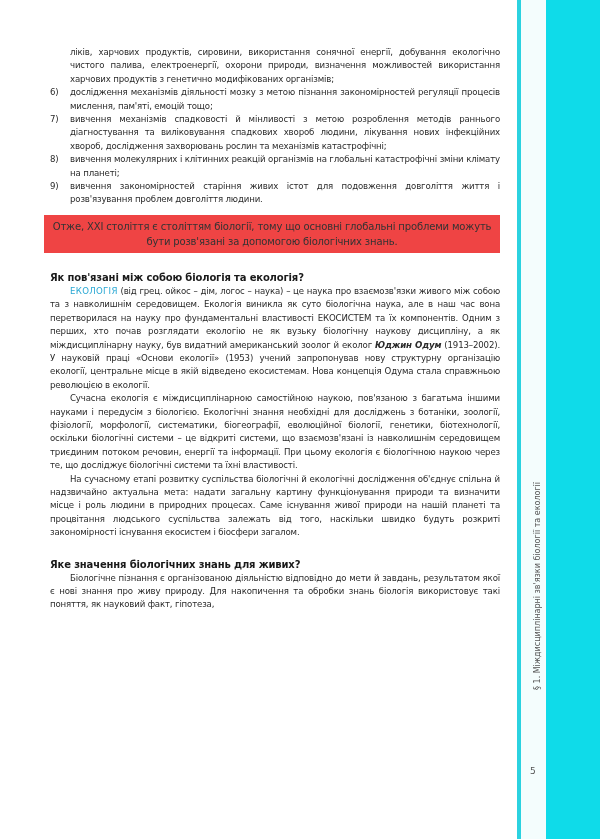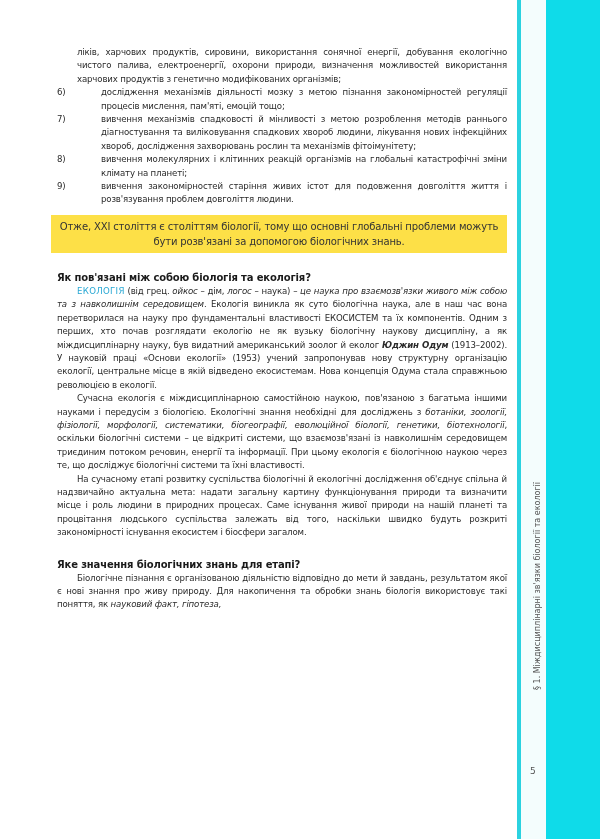--- a/index.html
+++ b/index.html
@@ -3,40 +3,40 @@
   <meta charset="utf-8">
   <style>
     html, body { margin: 0; padding: 0; }
     body {
       width: 600px; height: 839px; overflow: hidden; position: relative;
       background: #ffffff;
       font-family: "DejaVu Sans", sans-serif;
       color: #2a2a2a;
     }
     .page-body {
-      position: absolute; left: 57px; top: 46px; width: 450px;
+      position: absolute; left: 50px; top: 46px; width: 450px;
       font-size: 8.6px; line-height: 13.4px; letter-spacing: -0.15px;
     }
     .list-item { display: flex; }
     .list-num { width: 20px; flex: 0 0 20px; }
-    .list-text { flex: 1; text-align: justify; margin-left: 24px; }
+    .list-text { flex: 1; text-align: justify; }
     .indent-only { padding-left: 20px; text-align: justify; }
     .callout {
-      background: #fde047;
+      background: #ef4444;
       margin: 8px 0 5px -6px; padding: 4px 6px;
       text-align: center; font-size: 10px; line-height: 15px;
       color: #333;
     }
     .heading {
       font-weight: bold; font-size: 10px; line-height: 14px; color: #1a1a1a;
       margin-top: 18px;
     }
     .para { text-align: justify; text-indent: 20px; }
     .term { color: #29a8d4; font-weight: normal; letter-spacing: 0.3px; }
-    .it { font-style: italic; }
+    .it { }
     .bi { font-style: italic; font-weight: bold; }
     .right-band-line {
       position: absolute; left: 517px; top: 0; width: 4px; height: 839px; background: #2bd2e0;
     }
     .right-band-strip {
       position: absolute; left: 521px; top: 0; width: 25px; height: 839px; background: #f4fdfd;
     }
     .right-band-solid {
       position: absolute; left: 546px; top: 0; width: 54px; height: 839px; background: #0fdbe9;
     }
@@ -60,36 +60,36 @@
 
 <div class="page-body">
   <div class="indent-only">ліків, харчових продуктів, сировини, використання сонячної енергії, добування екологічно чистого палива, електроенергії, охорони природи, визначення можливостей використання харчових продуктів з генетично модифікованих організмів;</div>
 
   <div class="list-item">
     <span class="list-num">6)</span>
     <span class="list-text">дослідження механізмів діяльності мозку з метою пізнання закономірностей регуляції процесів мислення, пам'яті, емоцій тощо;</span>
   </div>
   <div class="list-item">
     <span class="list-num">7)</span>
-    <span class="list-text">вивчення механізмів спадковості й мінливості з метою розроблення методів раннього діагностування та виліковування спадкових хвороб людини, лікування нових інфекційних хвороб, дослідження захворювань рослин та механізмів фітоімунітету;</span>
+    <span class="list-text">вивчення механізмів спадковості й мінливості з метою розроблення методів раннього діагностування та виліковування спадкових хвороб людини, лікування нових інфекційних хвороб, дослідження захворювань рослин та механізмів катастрофічні;</span>
   </div>
   <div class="list-item">
     <span class="list-num">8)</span>
     <span class="list-text">вивчення молекулярних і клітинних реакцій організмів на глобальні катастрофічні зміни клімату на планеті;</span>
   </div>
   <div class="list-item">
     <span class="list-num">9)</span>
     <span class="list-text">вивчення закономірностей старіння живих істот для подовження довголіття життя і розв'язування проблем довголіття людини.</span>
   </div>
 
   <div class="callout">Отже, XXI століття є століттям біології, тому що основні глобальні проблеми можуть бути розв'язані за допомогою біологічних знань.</div>
 
   <div class="heading">Як пов'язані між собою біологія та екологія?</div>
   <div class="para"><span class="term">ЕКОЛОГІЯ</span><span> (від грец. </span><span class="it">ойкос</span><span> – дім, </span><span class="it">логос</span><span> – наука) – </span><span class="it">це наука про взаємозв'язки живого між собою та з навколишнім середовищем</span><span>. Екологія виникла як суто біологічна наука, але в наш час вона перетворилася на науку про фундаментальні властивості ЕКОСИСТЕМ та їх компонентів. Одним з перших, хто почав розглядати екологію не як вузьку біологічну наукову дисципліну, а як міждисциплінарну науку, був видатний американський зоолог й еколог </span><span class="bi">Юджин Одум</span><span> (1913–2002). У науковій праці «Основи екології» (1953) учений запропонував нову структурну організацію екології, центральне місце в якій відведено екосистемам. Нова концепція Одума стала справжньою революцією в екології.</span></div>
 
   <div class="para"><span>Сучасна екологія є міждисциплінарною самостійною наукою, пов'язаною з багатьма іншими науками і передусім з біологією. Екологічні знання необхідні для досліджень з </span><span class="it">ботаніки, зоології, фізіології, морфології, систематики, біогеографії, еволюційної біології, генетики, біотехнології</span><span>, оскільки біологічні системи – це відкриті системи, що взаємозв'язані із навколишнім середовищем триєдиним потоком речовин, енергії та інформації. При цьому екологія є біологічною наукою через те, що досліджує біологічні системи та їхні властивості.</span></div>
 
   <div class="para">На сучасному етапі розвитку суспільства біологічні й екологічні дослідження об'єднує спільна й надзвичайно актуальна мета: надати загальну картину функціонування природи та визначити місце і роль людини в природних процесах. Саме існування живої природи на нашій планеті та процвітання людського суспільства залежать від того, наскільки швидко будуть розкриті закономірності існування екосистем і біосфери загалом.</div>
 
 
-  <div class="heading">Яке значення біологічних знань для етапі?</div>
+  <div class="heading">Яке значення біологічних знань для живих?</div>
   <div class="para"><span>Біологічне пізнання є організованою діяльністю відповідно до мети й завдань, результатом якої є нові знання про живу природу. Для накопичення та обробки знань біологія використовує такі поняття, як </span><span class="it">науковий факт, гіпотеза,</span></div>
 </div>
 
 </body></html>

